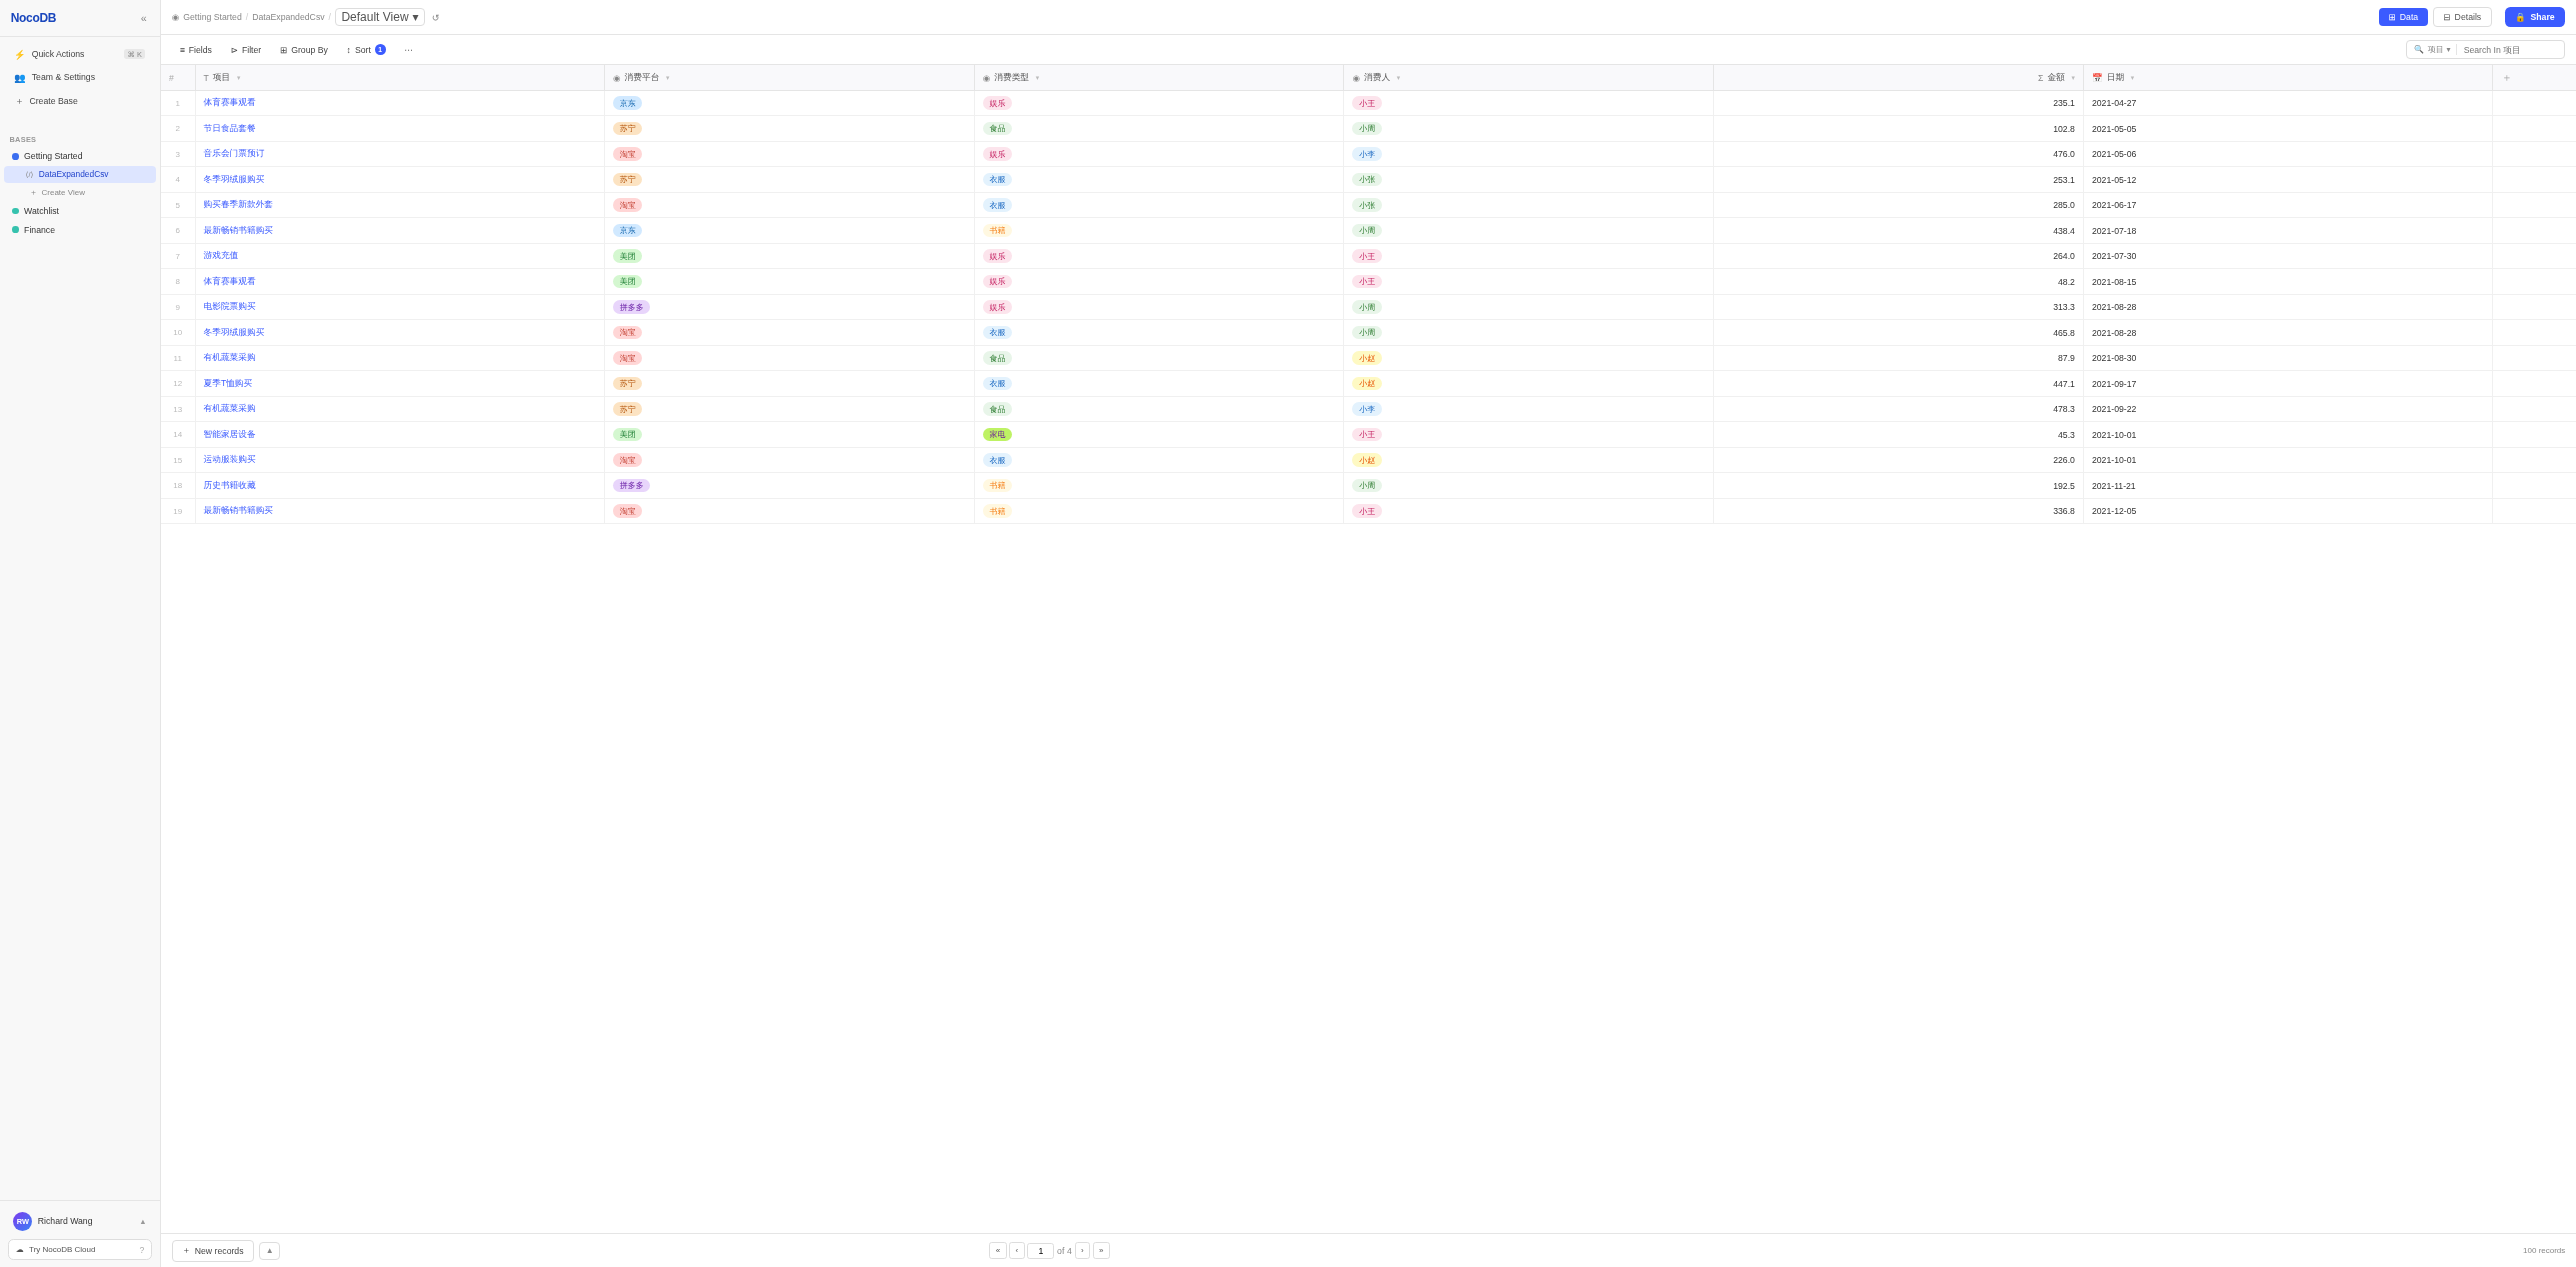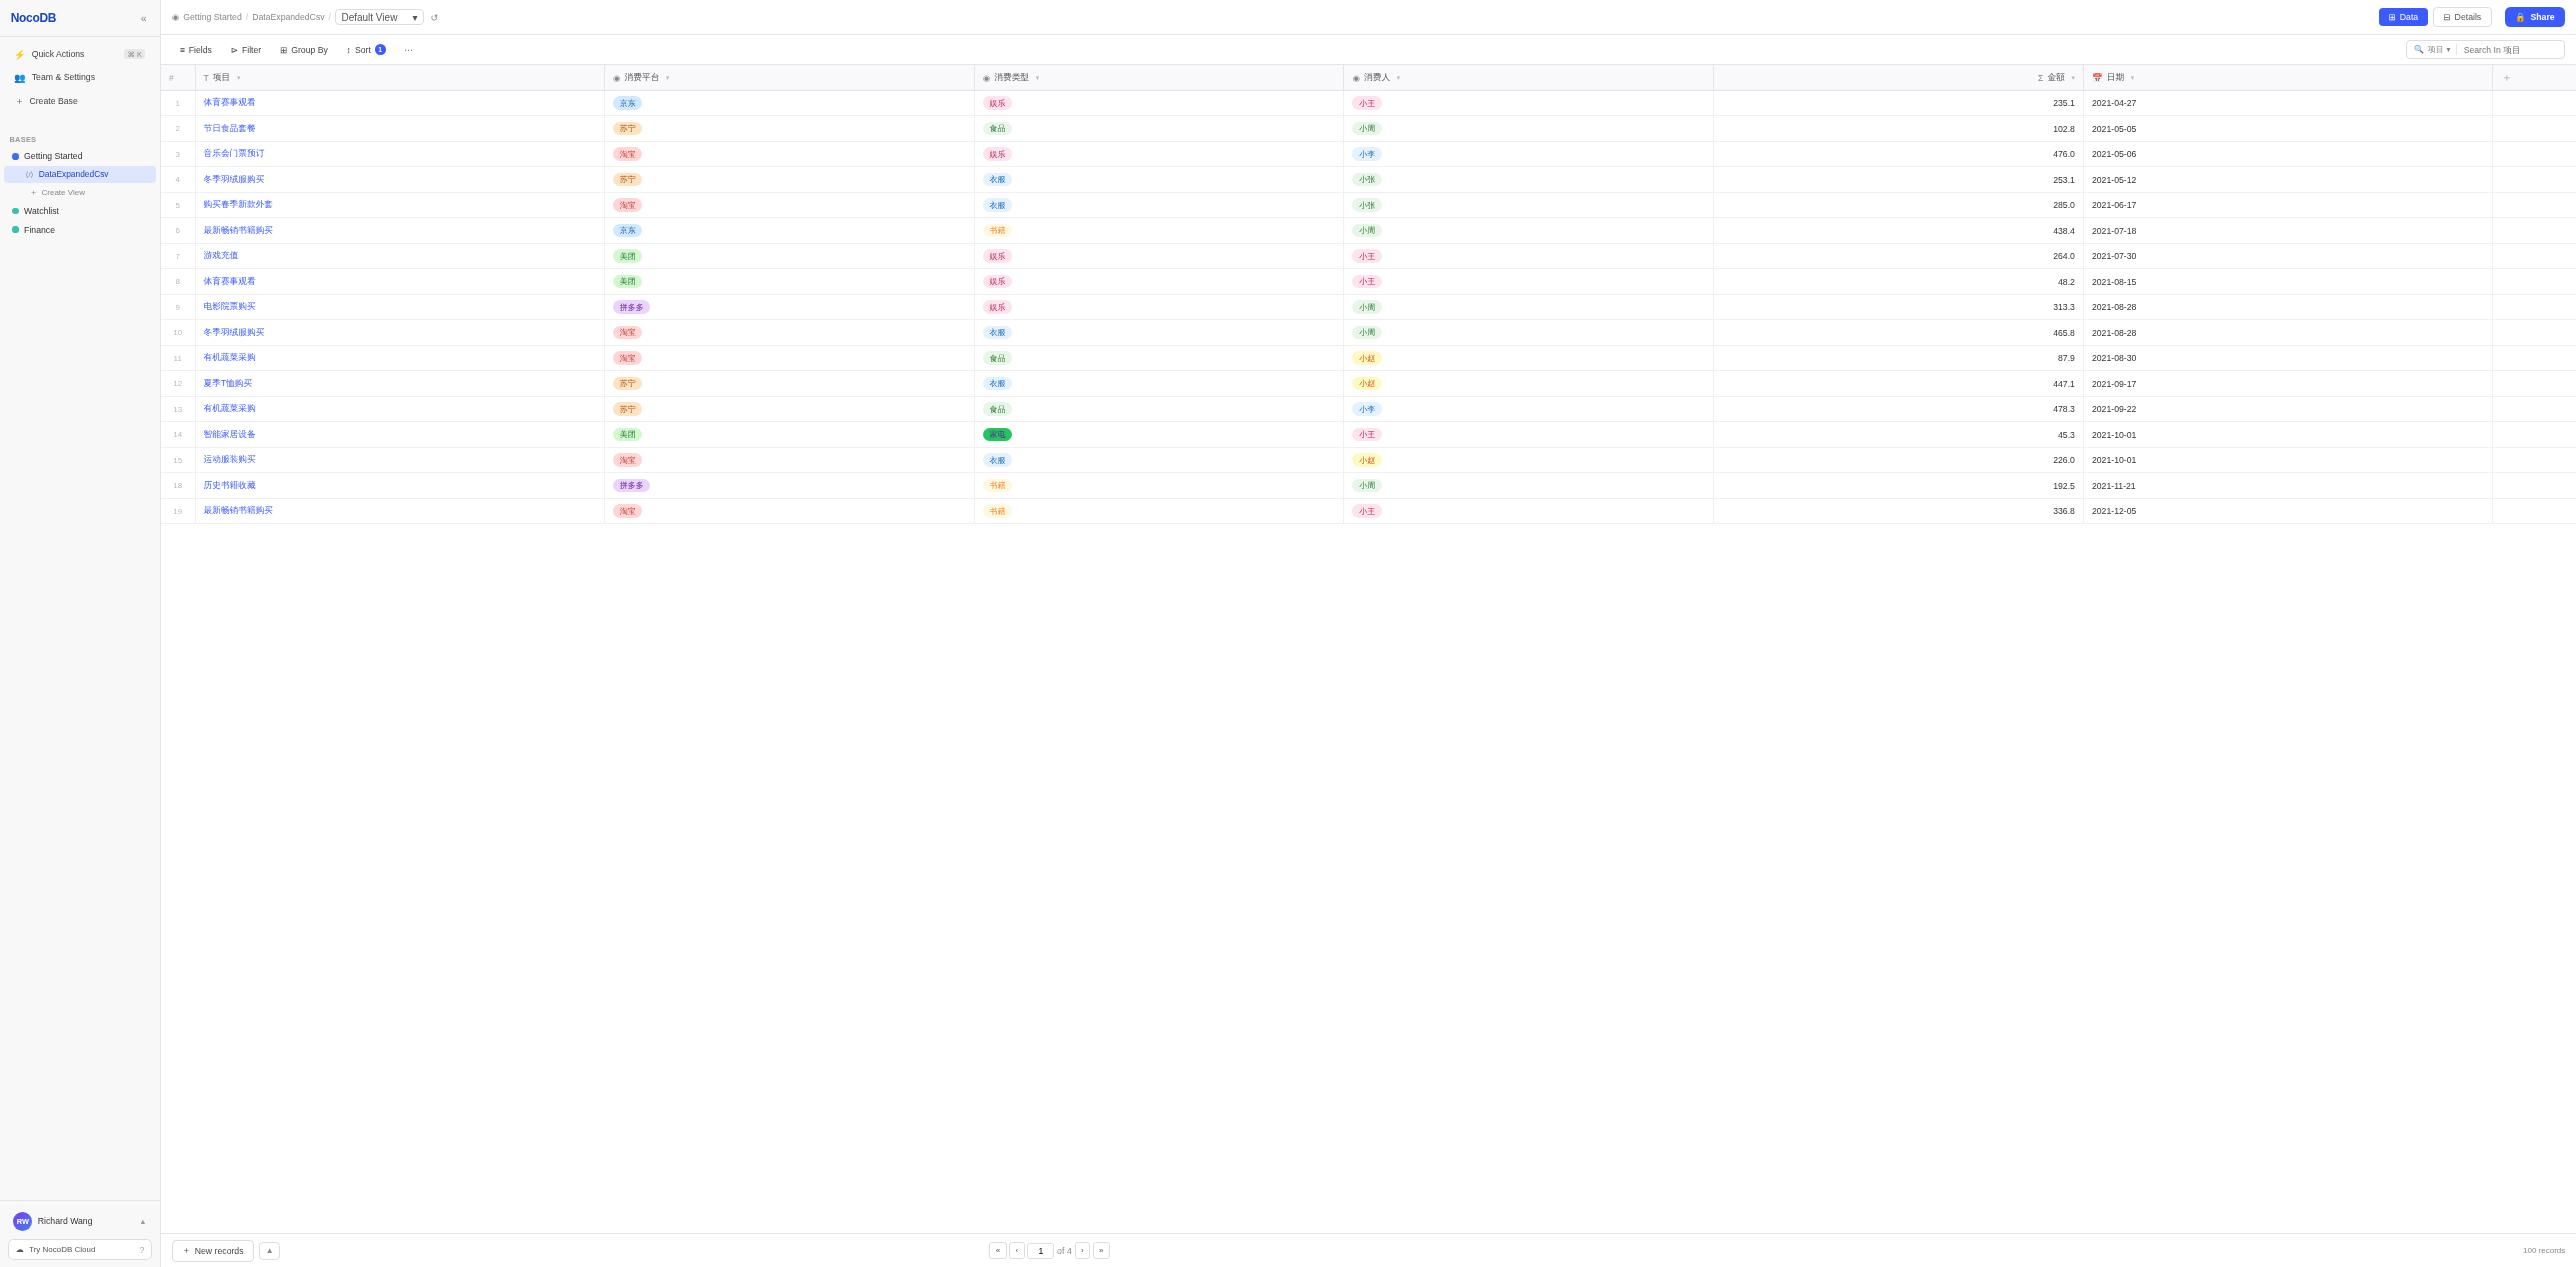--- a/index.html
+++ b/index.html
@@ -165,26 +165,26 @@
       display: flex;
       align-items: center;
       gap: 4px;
       font-size: 8.7px;
       color: #888;
     }
     .breadcrumb .sep { color: #ccc; }
     .breadcrumb .view-chip {
       display: flex;
       align-items: center;
-      gap: 15px;
+      gap: 4px;
       color: #555;
       border: 0.7px solid #ddd;
       border-radius: 4px;
       padding: 1.3px 5.4px;
-      font-size: 10px;
+      font-size: 12px;
       cursor: pointer;
     }
     .refresh-btn {
       color: #888;
       cursor: pointer;
       font-size: 9.4px;
       margin-left: 2.7px;
     }
     .topbar-spacer { flex: 1; }
     .data-btn, .details-btn {
@@ -323,21 +323,21 @@
     .tag-jd { background: #d1e9ff; color: #1b6cb2; }
     .tag-suning { background: #fce3c2; color: #b45309; }
     .tag-taobao { background: #ffd6d6; color: #c0392b; }
     .tag-meituan { background: #d4f7d0; color: #1e7e34; }
     .tag-pinduoduo { background: #e8d5fb; color: #6b21a8; }
 
     .tag-entertainment { background: #fce4ec; color: #c2185b; }
     .tag-food { background: #e8f5e9; color: #2e7d32; }
     .tag-clothes { background: #e3f2fd; color: #1565c0; }
     .tag-books { background: #fff8e1; color: #f57f17; }
-    .tag-electronics { background: #22c55e; color: #6a1b9a; }
+    .tag-electronics { background: #bef264; color: #6a1b9a; }
 
     .tag-person-wang { background: #fce4ec; color: #c2185b; }
     .tag-person-zhou { background: #e8f5e9; color: #2e7d32; }
     .tag-person-li { background: #e3f2fd; color: #1565c0; }
     .tag-person-zhang { background: #e8f5e9; color: #2e7d32; }
     .tag-person-zhao { background: #fef9c3; color: #e65100; }
 
     
     .bottom-bar {
       display: flex;

